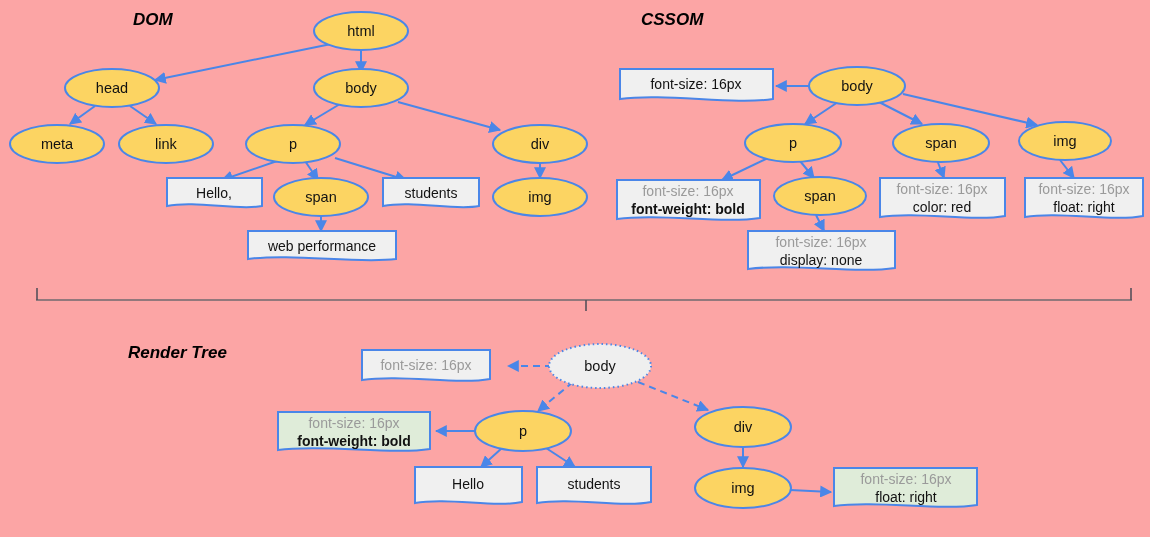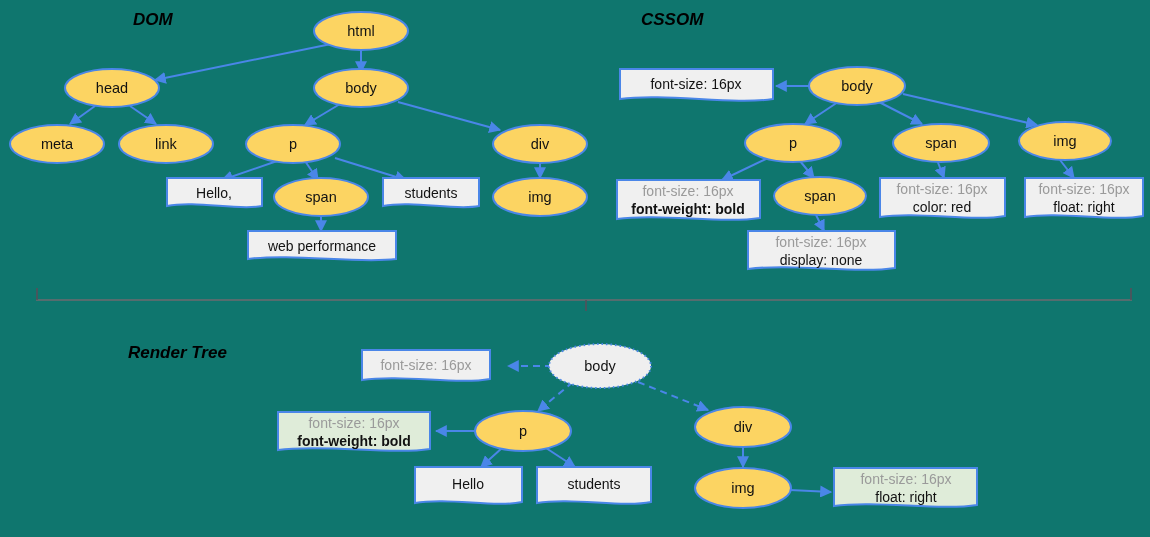--- a/index.html
+++ b/index.html
@@ -4,21 +4,21 @@
 <style>
   html, body {
     margin: 0;
     padding: 0;
     background: #ffffff;
   }
   #canvas-root {
     position: relative;
     width: 1150px;
     height: 537px;
-    background: #0f766e;
+    background: #fca5a5;
     font-family: "Liberation Sans", sans-serif;
     overflow: hidden;
   }
   svg.diagram {
     position: absolute;
     top: 0;
     left: 0;
     width: 1150px;
     height: 537px;
   }

